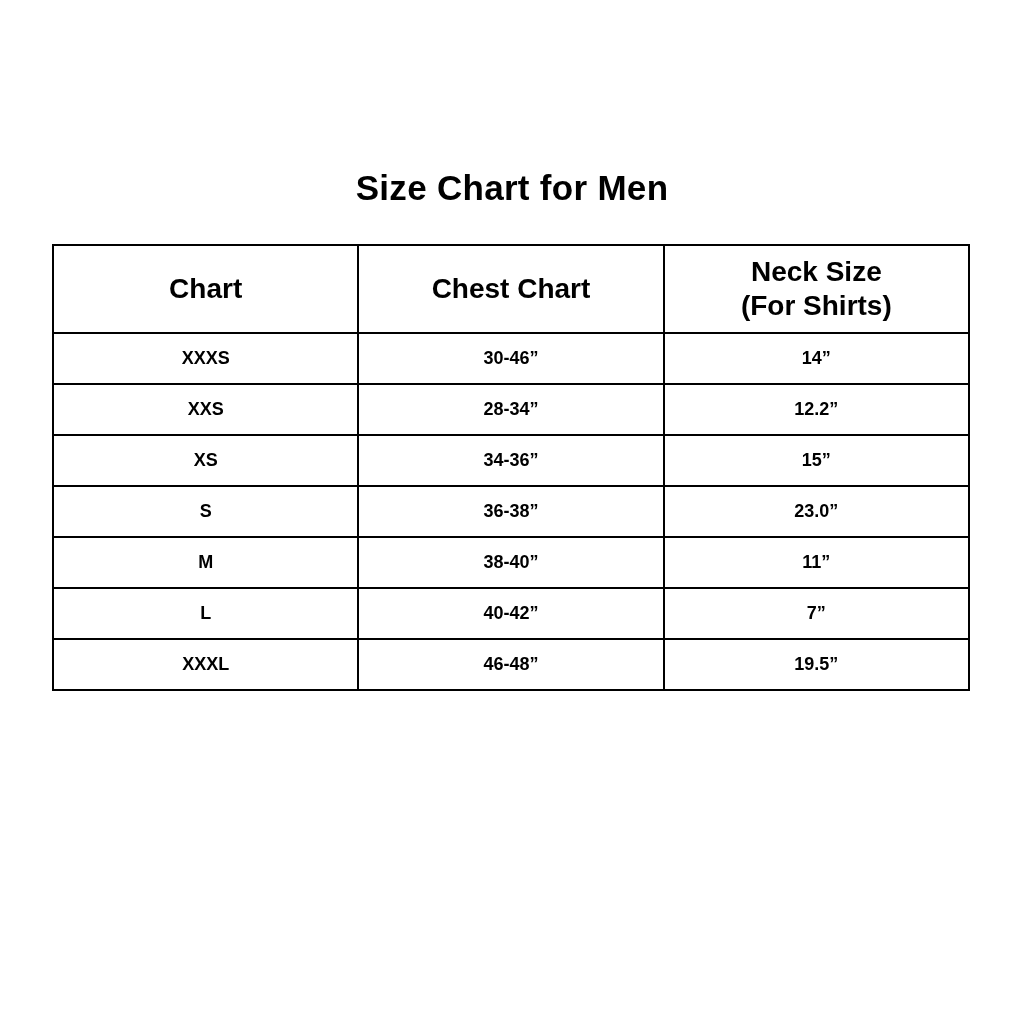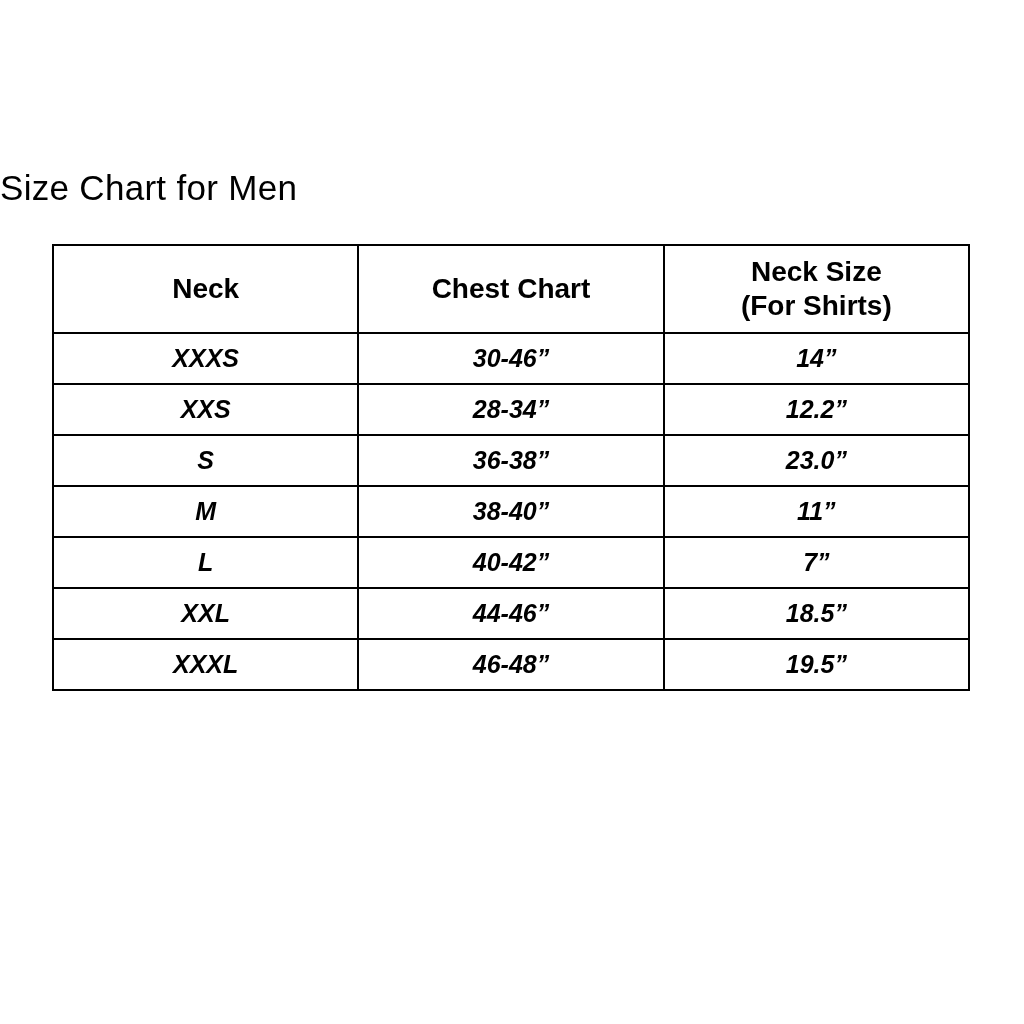--- a/index.html
+++ b/index.html
@@ -19,22 +19,23 @@
     height: 1024px;
     background: #ffffff;
     overflow: hidden;
   }
   .title {
     position: absolute;
     top: 168px;
     left: 0;
     width: 100%;
     margin: 0;
+    text-align: center;
     font-size: 35px;
-    font-weight: normal;
+    font-weight: bold;
     letter-spacing: 0.3px;
   }
   .size-table {
     position: absolute;
     left: 52px;
     top: 244px;
     width: 918px;
     border-collapse: collapse;
     table-layout: fixed;
   }
@@ -48,41 +49,40 @@
     background: #ffffff;
     padding: 0;
   }
   .size-table th {
     height: 86px;
     font-size: 28px;
     line-height: 1.2;
   }
   .size-table td {
     height: 49px;
-    font-size: 25px;
-    font-style: italic;
+    font-size: 18px;
   }
   .hline { display: block; }
 </style>
 </head>
 <body>
 
 <div class="page">
   <h1 class="title">Size Chart for Men</h1>
 
   <table class="size-table">
     <colgroup>
       <col>
         <col>
         <col>
     </colgroup>
     <thead>
       <tr>
         <th>
-          <span class="hline">Neck</span>
+          <span class="hline">Chart</span>
         </th>
         <th>
           <span class="hline">Chest Chart</span>
         </th>
         <th>
           <span class="hline">Neck Size</span>
           <span class="hline">(For Shirts)</span>
         </th>
       </tr>
     </thead>
@@ -91,39 +91,39 @@
           <td>XXXS</td>
           <td>30-46”</td>
           <td>14”</td>
         </tr>
         <tr>
           <td>XXS</td>
           <td>28-34”</td>
           <td>12.2”</td>
         </tr>
         <tr>
+          <td>XS</td>
+          <td>34-36”</td>
+          <td>15”</td>
+        </tr>
+        <tr>
           <td>S</td>
           <td>36-38”</td>
           <td>23.0”</td>
         </tr>
         <tr>
           <td>M</td>
           <td>38-40”</td>
           <td>11”</td>
         </tr>
         <tr>
           <td>L</td>
           <td>40-42”</td>
           <td>7”</td>
         </tr>
         <tr>
-          <td>XXL</td>
-          <td>44-46”</td>
-          <td>18.5”</td>
-        </tr>
-        <tr>
           <td>XXXL</td>
           <td>46-48”</td>
           <td>19.5”</td>
         </tr>
       </tbody>
   </table>
 </div>
 
 </body></html>

